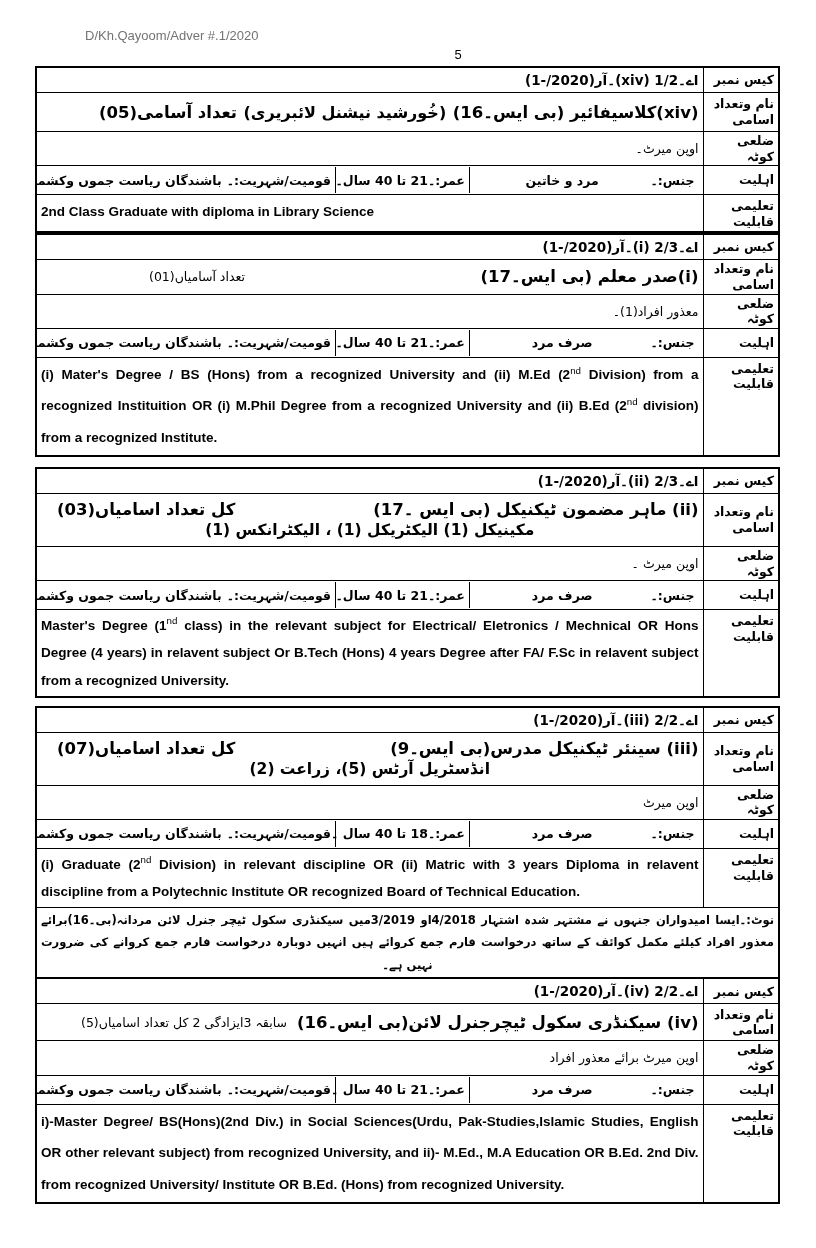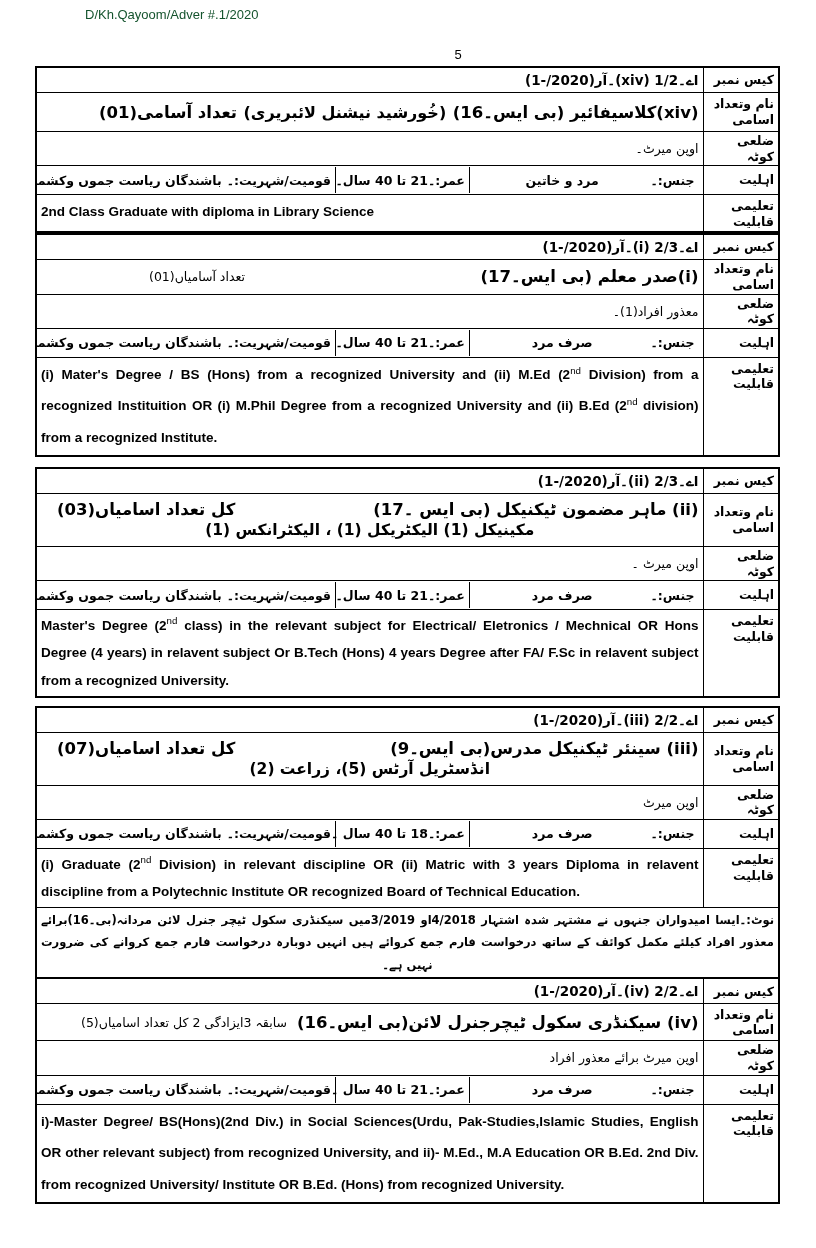--- a/index.html
+++ b/index.html
@@ -1,19 +1,19 @@
 <!DOCTYPE html>
 <html lang="ur"><head>
 <meta charset="utf-8">
 <style>
   html,body{margin:0;padding:0;background:#fff;}
   body{width:816px;height:1248px;position:relative;color:#000;
        font-family:"DejaVu Sans",sans-serif;-webkit-font-smoothing:none;}
-  .doc-ref{position:absolute;left:85px;top:7px;font-family:"Liberation Sans",sans-serif;
-           font-size:13px;color:#14532d;}
+  .doc-ref{position:absolute;left:85px;top:28px;font-family:"Liberation Sans",sans-serif;
+           font-size:13px;color:#737373;}
   .page-num{position:absolute;left:0;top:47px;width:916px;text-align:center;
             font-family:"Liberation Sans",sans-serif;font-size:13px;}
   .sheet{position:absolute;top:66px;left:35px;width:745px;}
 
   table.job{width:745px;border-collapse:collapse;table-layout:fixed;direction:rtl;
             border:2.5px solid #000;}
   table.job td{border:1.7px solid #000;padding:1px 4px;vertical-align:middle;overflow:hidden;}
   col.c-lbl{width:76px;}
   td.lbl{font-size:12.5px;font-weight:700;text-align:right;line-height:1.25;
          padding:2px 3px 2px 1px;}
@@ -77,21 +77,21 @@
         <tr>
       <td class="lbl">کیس نمبر</td>
       <td class="case">اے۔1/2 (xiv)۔آر⁦(1-/2020)⁩</td>
     </tr>
     <tr>
       <td class="lbl">نام وتعداد اسامی</td>
       <td class="namecell" style="height:36px;">
         <div class="name-line">
           <span class="name-main">(xiv)کلاسیفائیر (بی ایس۔16)</span>
           <span class="name-outline">(خُورشید نیشنل لائبریری)</span>
-          <span class="name-main pad-l60">تعداد آسامی(01)</span>
+          <span class="name-main pad-l60">تعداد آسامی(05)</span>
         </div>
       </td>
     </tr>
     <tr>
       <td class="lbl">ضلعی کوٹہ</td>
       <td class="quota">اوپن میرٹ۔</td>
     </tr>
     <tr>
       <td class="lbl">اہلیت</td>
       <td class="eligcell">
@@ -208,21 +208,21 @@
               </div>
           <div class="e-nat">
                 <span class="e-key">قومیت/شہریت:۔</span>
                 <span class="e-val-tight">باشندگان ریاست جموں وکشمیر درجہ اول</span>
               </div>
         </div>
       </td>
     </tr>
     <tr>
       <td class="lbl top">تعلیمی قابلیت</td>
-      <td class="qual"><span>Master's Degree (2</span><sup>nd</sup><span> class) in the relevant subject for Electrical/ Eletronics / Mechnical OR Hons Degree (4 years) in relavent subject Or B.Tech (Hons) 4 years Degree after FA/ F.Sc in relavent subject from a recognized University.</span></td>
+      <td class="qual"><span>Master's Degree (1</span><sup>nd</sup><span> class) in the relevant subject for Electrical/ Eletronics / Mechnical OR Hons Degree (4 years) in relavent subject Or B.Tech (Hons) 4 years Degree after FA/ F.Sc in relavent subject from a recognized University.</span></td>
     </tr>
   </tbody>
     </table>
 
   <div class="gap8"></div>
 
   <table class="job">
     <colgroup>
         <col class="c-lbl">
         <col>

